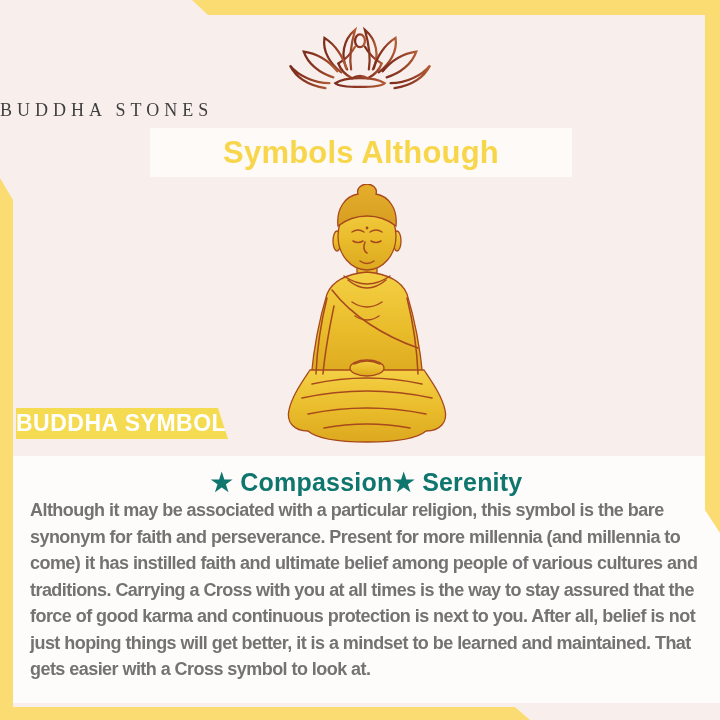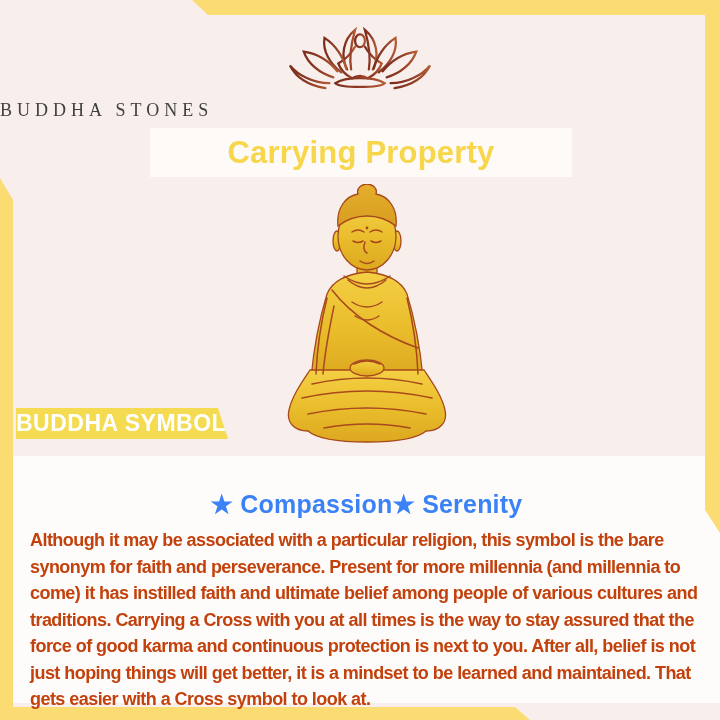--- a/index.html
+++ b/index.html
@@ -30,24 +30,24 @@
   
   .badge{position:absolute;left:16px;top:408px;width:212px;height:31px;
     background:#F5DB52;z-index:5;display:flex;align-items:center;
     clip-path:polygon(0 0,calc(100% - 10px) 0,100% 100%,0 100%);}
   .badge-label{color:#FFFFFF;font-size:23px;font-weight:600;
     letter-spacing:.5px;}
   
   .desc-panel{position:absolute;left:13px;top:456px;right:0;height:247px;
     background:#FEFCFB;z-index:2;}
   .traits-line{padding-top:12px;text-align:center;
-    font-size:25px;font-weight:700;color:#3b82f6;letter-spacing:.2px;margin-top:22px;}
-  .description{margin-top:8px;padding:0 18px 0 17px;
+    font-size:25px;font-weight:700;color:#0f766e;letter-spacing:.2px;}
+  .description{padding:0 18px 0 17px;
     font-size:18px;font-weight:700;line-height:26.5px;
-    letter-spacing:-0.55px;color:#c2410c;}
+    letter-spacing:-0.55px;color:#737373;}
 </style>
 </head>
 <body>
 
 <div class="page">
 
   <div class="ribbon ribbon-top"></div>
   <div class="ribbon ribbon-right"></div>
   <div class="ribbon ribbon-bottom"></div>
   <div class="ribbon ribbon-left"></div>
@@ -78,21 +78,21 @@
       <path d="M102 52 C116 48 128 38 132 26 C118 28 106 36 98 46"></path>
 
       <path d="M44 58 C28 58 12 50 4 40 C10 52 22 60 40 63"></path>
       <path d="M106 58 C122 58 138 50 146 40 C140 52 128 60 110 63"></path>
     </g>
   </svg>
 
   <div class="brand-name">BUDDHA STONES</div>
 
   <div class="title-band">
-    <span class="page-title">Carrying Property</span>
+    <span class="page-title">Symbols Although</span>
   </div>
 
   <svg class="buddha" viewBox="0 0 190 262">
     <defs>
       <linearGradient id="gold" x1="0" y1="0" x2="0" y2="1">
         <stop offset="0" stop-color="#F4D044"></stop>
         <stop offset="0.55" stop-color="#E9BC2B"></stop>
         <stop offset="1" stop-color="#DCA81F"></stop>
       </linearGradient>
       <linearGradient id="gold2" x1="0" y1="0" x2="0" y2="1">

